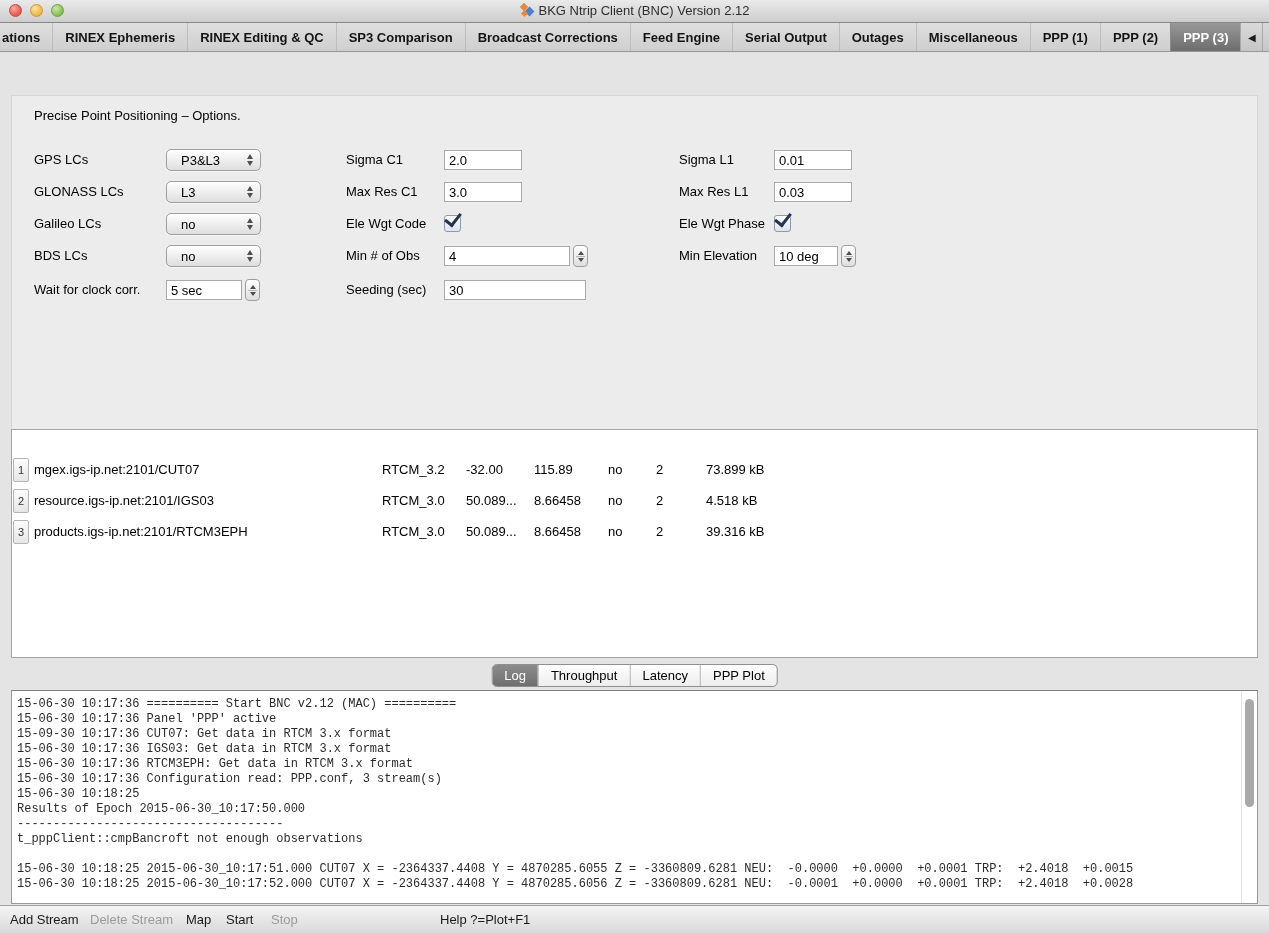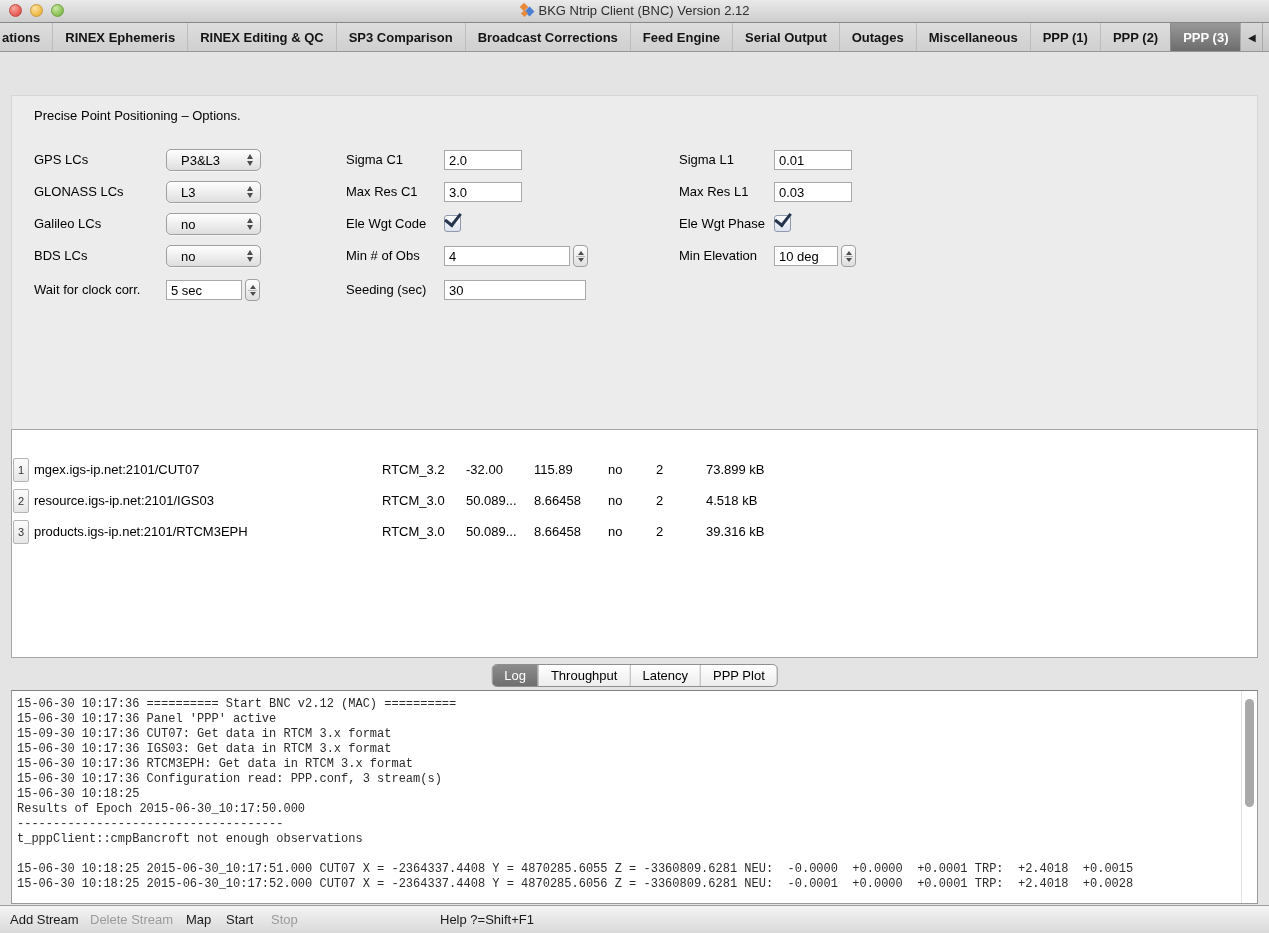--- a/index.html
+++ b/index.html
@@ -344,14 +344,14 @@
     <div class="vthumb"></div>
   </div>
 </div>
 
 <div class="statusbar">
   <span class="sbtn" style="left:10px">Add Stream</span>
   <span class="sbtn disabled" style="left:90px">Delete Stream</span>
   <span class="sbtn" style="left:186px">Map</span>
   <span class="sbtn" style="left:226px">Start</span>
   <span class="sbtn disabled" style="left:271px">Stop</span>
-  <span class="shelp" style="left:440px">Help ?=Shift+F1</span>
+  <span class="shelp" style="left:440px">Help ?=Plot+F1</span>
 </div>
 
 </body></html>

